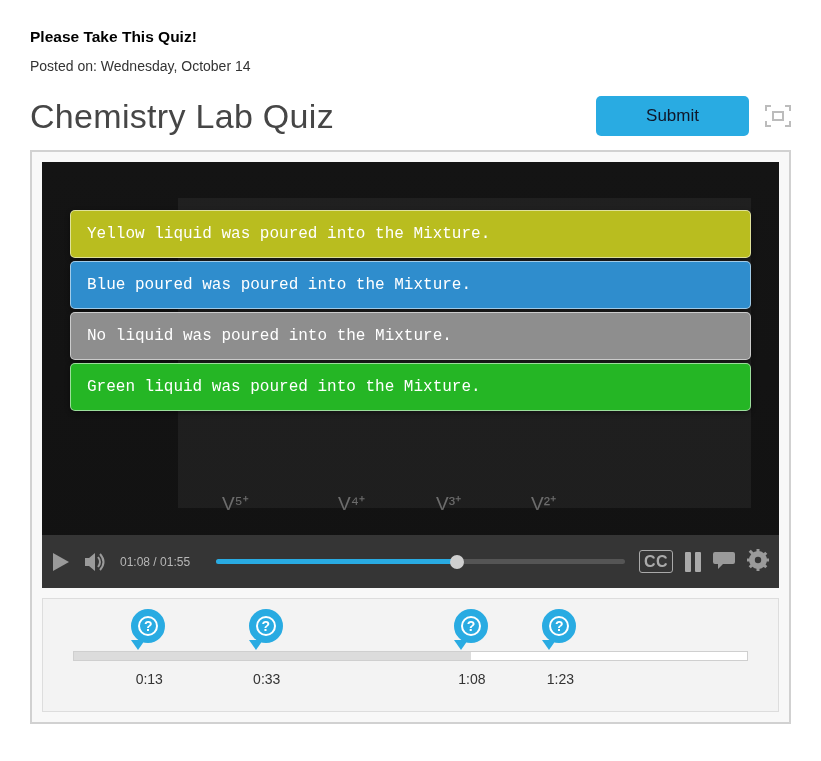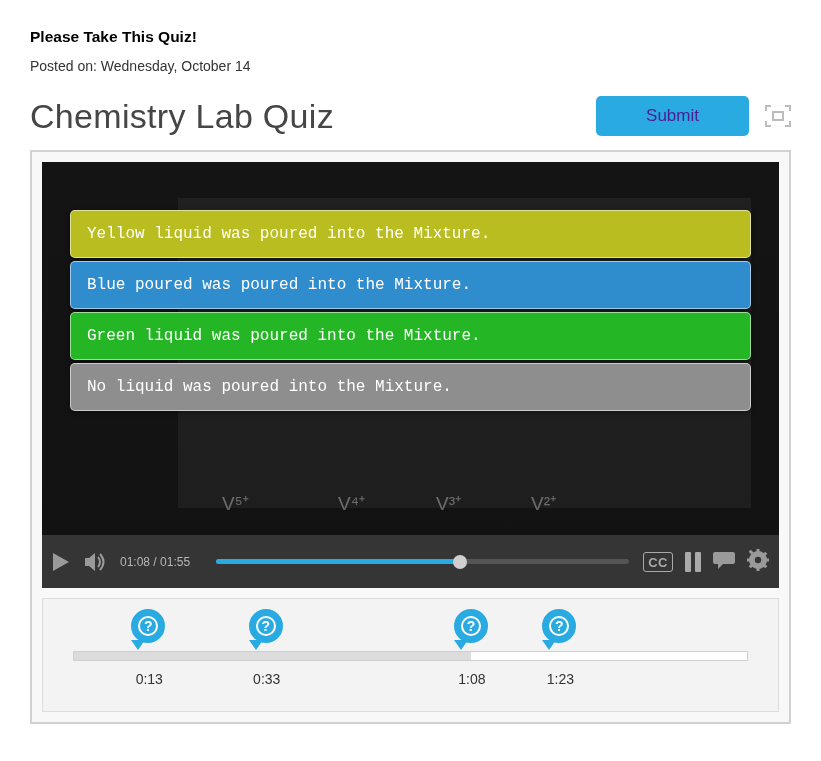--- a/index.html
+++ b/index.html
@@ -35,21 +35,21 @@
     color: #464646;
     letter-spacing: 0.3px;
   }
   .title-right {
     display: flex;
     align-items: center;
     gap: 16px;
   }
   .submit-btn {
     background: #29abe2;
-    color: #4c1d95;
+    color: #0f172a;
     border: none;
     border-radius: 5px;
     padding: 10px 50px;
     font-size: 17px;
     cursor: pointer;
     font-family: inherit;
     font-weight: 400;
     margin-left: 40px;
   }
   .fullscreen-icon {
@@ -151,21 +151,21 @@
     background:#cfcfcf;
     transform: translate(-50%, -50%);
   }
   .ctrl-right {
     display:flex; align-items:center; gap:12px;
   }
   .cc-btn {
     border:1.5px solid #aaa;
     border-radius:3px;
     color:#aaa;
-    font-size:13px;
+    font-size:16px;
     font-weight:600;
     padding: 2px 4px 1px 4px;
     letter-spacing:0.5px;
     cursor:pointer;
   }
   .pause-bars {
     display:flex; gap:4px; cursor:pointer;
   }
   .pause-bars span {
     width:6px; height:20px; background:#aaa; border-radius:1px;
@@ -262,22 +262,22 @@
     <div class="video-bg"></div>
     <div class="faint-formula">Zn + 2VO²⁺ + 4H⁺ → 2V³⁺ + Zn²⁺ + H₂O</div>
     <span class="faint-v" style="left:180px">V⁵⁺</span>
     <span class="faint-v" style="left:296px">V⁴⁺</span>
     <span class="faint-v" style="left:394px">V³⁺</span>
     <span class="faint-v" style="left:489px">V²⁺</span>
 
     <div class="answers">
       <div class="answer yellow">Yellow liquid was poured into the Mixture.</div>
       <div class="answer blue">Blue poured was poured into the Mixture.</div>
+      <div class="answer gray">No liquid was poured into the Mixture.</div>
       <div class="answer green">Green liquid was poured into the Mixture.</div>
-      <div class="answer gray">No liquid was poured into the Mixture.</div>
     </div>
 
     <div class="controls">
       <div class="play-btn">
         <svg width="18" height="20" viewBox="0 0 18 20">
             <path d="M1 1 L17 10 L1 19 Z" fill="#9a9a9a"></path>
           </svg>
       </div>
       <div class="vol-btn">
         <svg width="22" height="20" viewBox="0 0 22 20">

